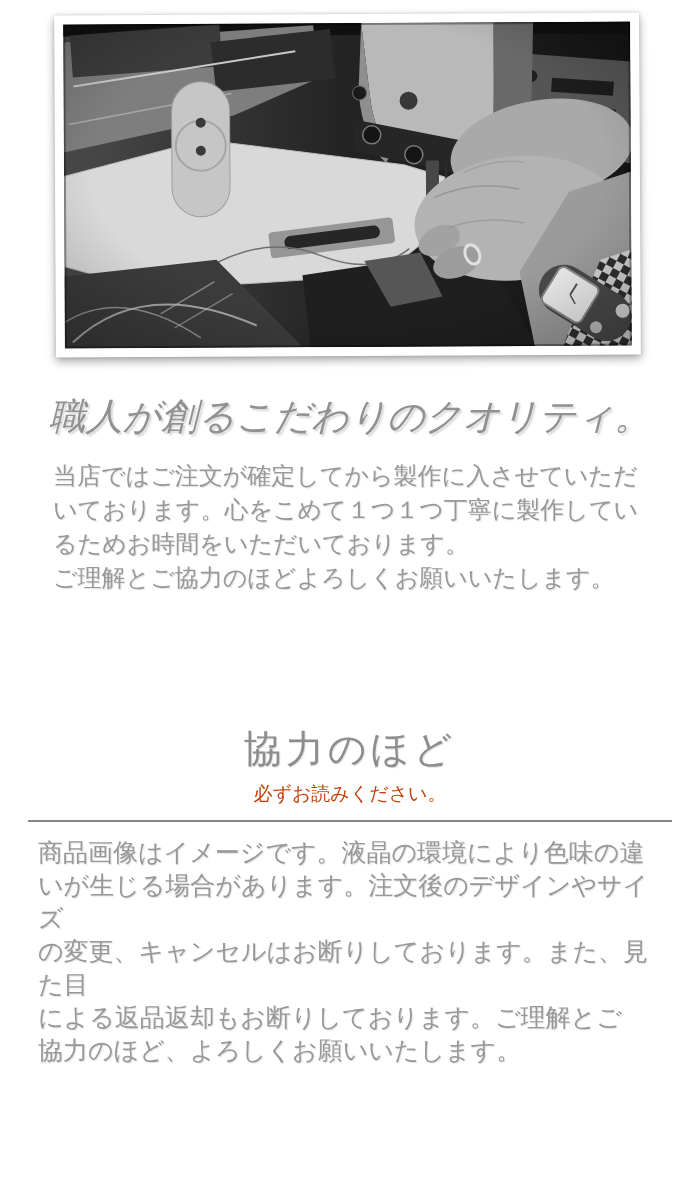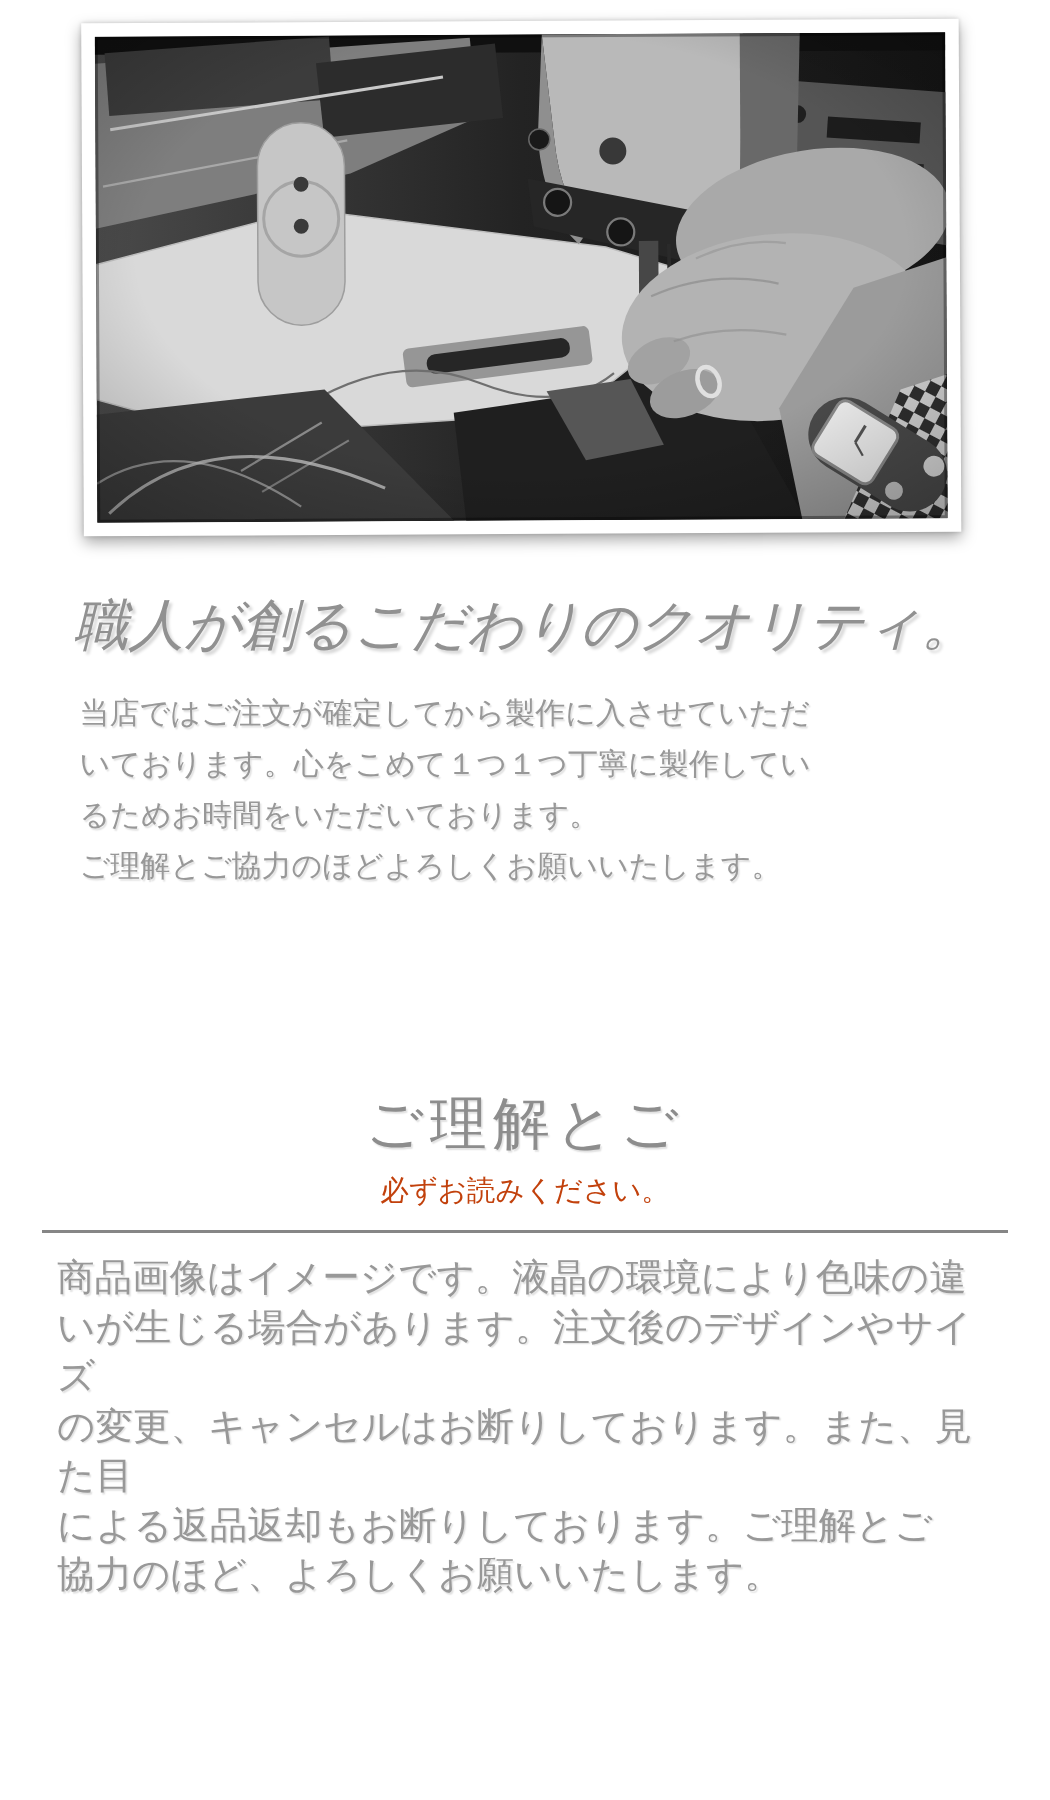--- a/index.html
+++ b/index.html
@@ -25,21 +25,21 @@
     text-align:center;
     font-size:37px; font-weight:normal;
     color:#919191;
     text-shadow:2px 2px 2px rgba(0,0,0,0.16);
     letter-spacing:0px;
     white-space:nowrap;
     font-style:italic;
   }
   .quality-body {
     position:absolute; top:459px; left:53px; width:600px;
-    font-size:20px; line-height:34px;
+    font-size:24px; line-height:34px;
     color:#989898;
     text-shadow:1px 1px 1px rgba(0,0,0,0.12);
     white-space:pre-line;
   }
   .notice-header {
     position:absolute; top:724px; left:0; width:100%;
     text-align:center;
     color:#8d8d8d;
   }
   .notice-heading {
@@ -171,21 +171,21 @@
   </div>
 
   <h1 class="headline">職人が創るこだわりのクオリティ。</h1>
 
   <p class="quality-body">当店ではご注文が確定してから製作に入させていただ
 いております。心をこめて１つ１つ丁寧に製作してい
 るためお時間をいただいております。
 ご理解とご協力のほどよろしくお願いいたします。</p>
 
   <div class="notice-header">
-    <h2 class="notice-heading">ご理解とご</h2>
+    <h2 class="notice-heading">協力のほど</h2>
     <p class="notice-subheading">必ずお読みください。</p>
   </div>
 
   <hr class="divider">
 
   <p class="notice-body">商品画像はイメージです。液晶の環境により色味の違
 いが生じる場合があります。注文後のデザインやサイズ
 の変更、キャンセルはお断りしております。また、見た目
 による返品返却もお断りしております。ご理解とご
 協力のほど、よろしくお願いいたします。</p>

